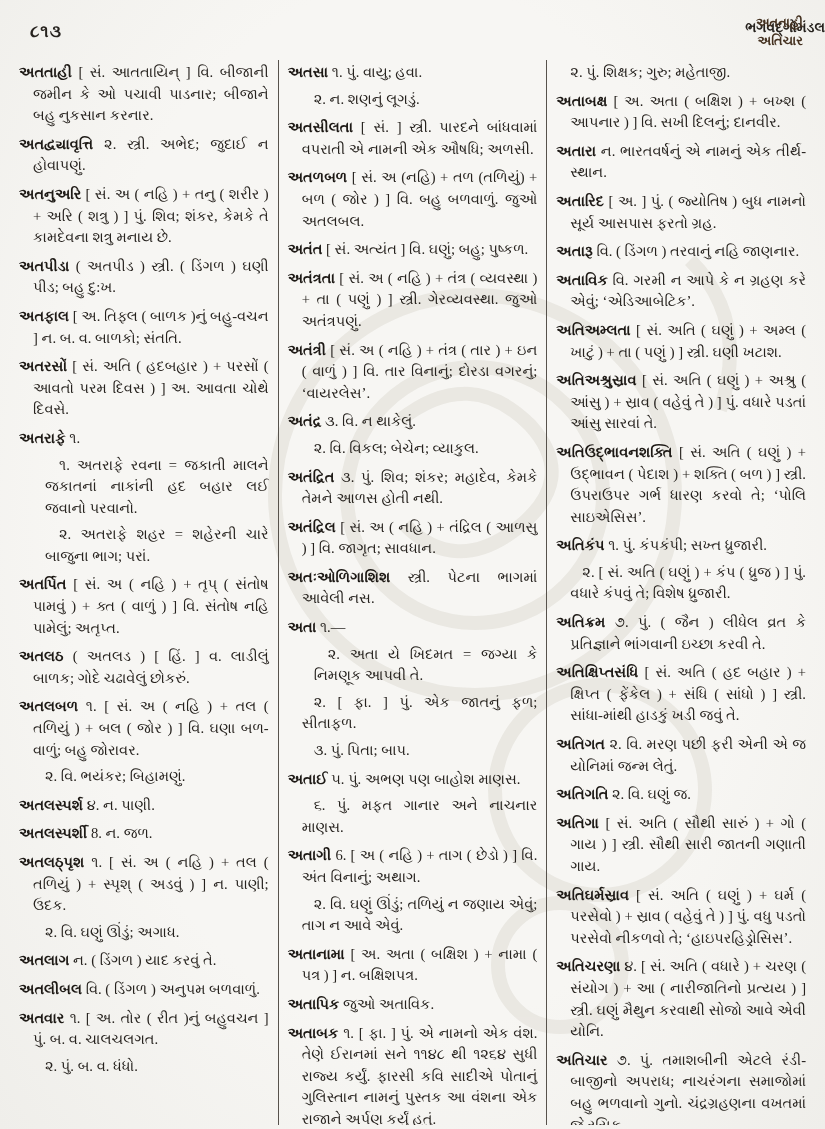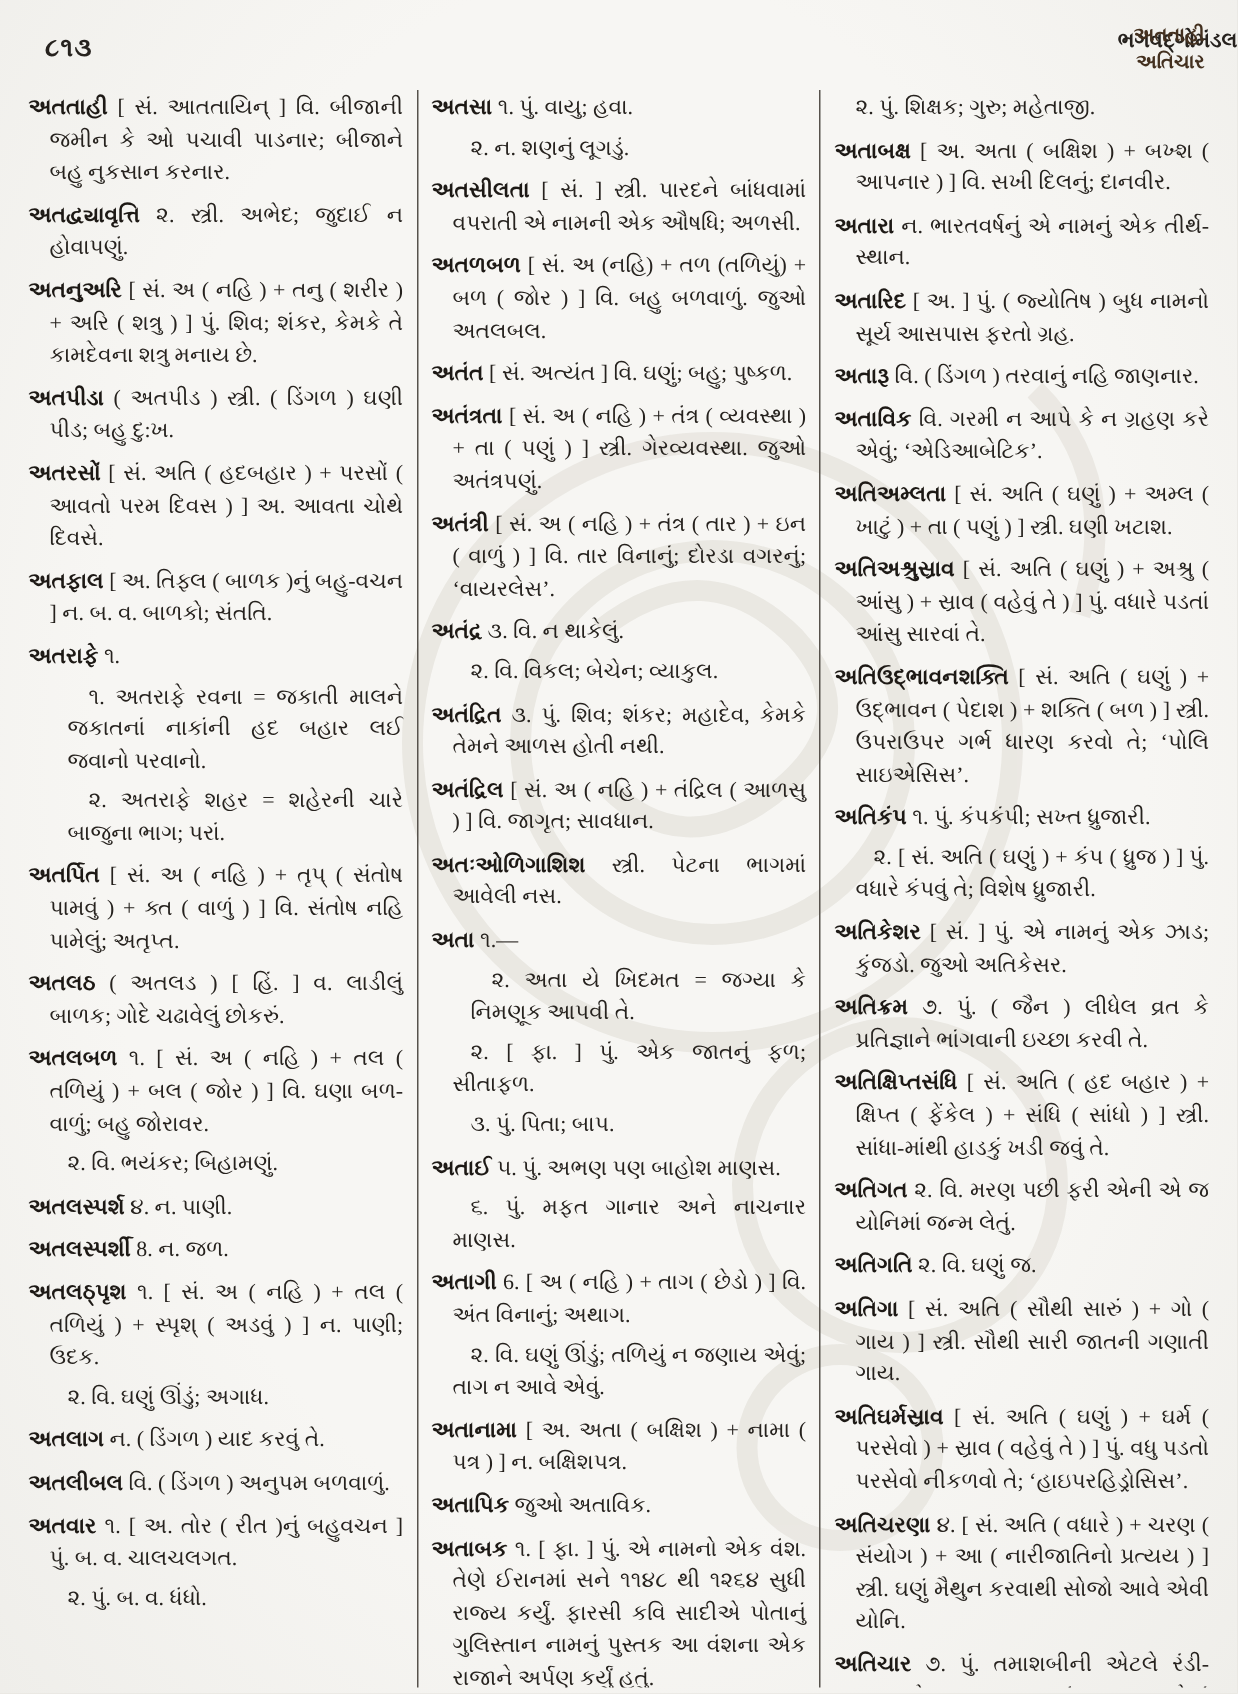--- a/index.html
+++ b/index.html
@@ -62,22 +62,22 @@
       <div>અતિચાર</div>
     </div>
   </header>
 
   <main class="cols">
     <section class="col">
         <p class="para t-e"><b class="hw">અતતાહી </b><span>[ સં. આતતાયિન્ ] વિ. બીજાની જમીન કે ઓ પચાવી પાડનાર; બીજાને બહુ નુકસાન કરનાર.</span></p>
         <p class="para t-e"><b class="hw">અતદ્વ્યાવૃત્તિ </b><span>૨. સ્ત્રી. અભેદ; જુદાઈ ન હોવાપણું.</span></p>
         <p class="para t-e"><b class="hw">અતનુઅરિ </b><span>[ સં. અ ( નહિ ) + તનુ ( શરીર ) + અરિ ( શત્રુ ) ] પું. શિવ; શંકર, કેમકે તે કામદેવના શત્રુ મનાય છે.</span></p>
         <p class="para t-e"><b class="hw">અતપીડા </b><span>( અતપીડ ) સ્ત્રી. ( ડિંગળ ) ઘણી પીડ; બહુ દુ:ખ.</span></p>
+        <p class="para t-e"><b class="hw">અતફાલ </b><span>[ અ. તિફ્લ ( બાળક )નું બહુ-વચન ] ન. બ. વ. બાળકો; સંતતિ.</span></p>
         <p class="para t-e"><b class="hw">અતરસોં </b><span>[ સં. અતિ ( હદબહાર ) + પરસોં ( આવતો પરમ દિવસ ) ] અ. આવતા ચોથે દિવસે.</span></p>
-        <p class="para t-e"><b class="hw">અતફાલ </b><span>[ અ. તિફ્લ ( બાળક )નું બહુ-વચન ] ન. બ. વ. બાળકો; સંતતિ.</span></p>
         <p class="para t-e"><b class="hw">અતરાફે </b><span>૧.</span></p>
         <p class="para t-s2"><span>૧. અતરાફે રવના = જકાતી માલને જકાતનાં નાકાંની હદ બહાર લઈ જવાનો પરવાનો.</span></p>
         <p class="para t-s2"><span>૨. અતરાફે શહર = શહેરની ચારે બાજુના ભાગ; પરાં.</span></p>
         <p class="para t-e"><b class="hw">અતર્પિત </b><span>[ સં. અ ( નહિ ) + તૃપ્ ( સંતોષ પામવું ) + ક્ત ( વાળું ) ] વિ. સંતોષ નહિ પામેલું; અતૃપ્ત.</span></p>
         <p class="para t-e"><b class="hw">અતલઠ </b><span>( અતલડ ) [ હિં. ] વ. લાડીલું બાળક; ગોદે ચઢાવેલું છોકરું.</span></p>
         <p class="para t-e"><b class="hw">અતલબળ </b><span>૧. [ સં. અ ( નહિ ) + તલ ( તળિયું ) + બલ ( જોર ) ] વિ. ઘણા બળ-વાળું; બહુ જોરાવર.</span></p>
         <p class="para t-s"><span>૨. વિ. ભયંકર; બિહામણું.</span></p>
         <p class="para t-e"><b class="hw">અતલસ્પર્શ </b><span>૪. ન. પાણી.</span></p>
         <p class="para t-e"><b class="hw">અતલસ્પર્શી </b><span>8. ન. જળ.</span></p>
         <p class="para t-e"><b class="hw">અતલઠ્પૃશ </b><span>૧. [ સં. અ ( નહિ ) + તલ ( તળિયું ) + સ્પૃશ્ ( અડવું ) ] ન. પાણી; ઉદક.</span></p>
@@ -117,21 +117,20 @@
         <p class="para t-e"><b class="hw">અતાબક્ષ </b><span>[ અ. અતા ( બક્ષિશ ) + બખ્શ ( આપનાર ) ] વિ. સખી દિલનું; દાનવીર.</span></p>
         <p class="para t-e"><b class="hw">અતારા </b><span>ન. ભારતવર્ષનું એ નામનું એક તીર્થ-સ્થાન.</span></p>
         <p class="para t-e"><b class="hw">અતારિદ </b><span>[ અ. ] પું. ( જ્યોતિષ ) બુધ નામનો સૂર્ય આસપાસ ફરતો ગ્રહ.</span></p>
         <p class="para t-e"><b class="hw">અતારૂ </b><span>વિ. ( ડિંગળ ) તરવાનું નહિ જાણનાર.</span></p>
         <p class="para t-e"><b class="hw">અતાવિક </b><span>વિ. ગરમી ન આપે કે ન ગ્રહણ કરે એવું; ‘એડિઆબેટિક’.</span></p>
         <p class="para t-e"><b class="hw">અતિઅમ્લતા </b><span>[ સં. અતિ ( ઘણું ) + અમ્લ ( ખાટું ) + તા ( પણું ) ] સ્ત્રી. ઘણી ખટાશ.</span></p>
         <p class="para t-e"><b class="hw">અતિઅશ્રુસ્રાવ </b><span>[ સં. અતિ ( ઘણું ) + અશ્રુ ( આંસુ ) + સ્રાવ ( વહેવું તે ) ] પું. વધારે પડતાં આંસુ સારવાં તે.</span></p>
         <p class="para t-e"><b class="hw">અતિઉદ્ભાવનશક્તિ </b><span>[ સં. અતિ ( ઘણું ) + ઉદ્ભાવન ( પેદાશ ) + શક્તિ ( બળ ) ] સ્ત્રી. ઉપરાઉપર ગર્ભ ધારણ કરવો તે; ‘પોલિ સાઇએસિસ’.</span></p>
         <p class="para t-e"><b class="hw">અતિકંપ </b><span>૧. પું. કંપકંપી; સખ્ત ધ્રુજારી.</span></p>
         <p class="para t-s"><span>૨. [ સં. અતિ ( ઘણું ) + કંપ ( ધ્રુજ ) ] પું. વધારે કંપવું તે; વિશેષ ધ્રુજારી.</span></p>
-        <p class="para t-e"><b class="hw">અતિકેશર </b><span>[ સં. ] પું. એ નામનું એક ઝાડ; કુંજડો. જુઓ અતિકેસર.</span></p>
         <p class="para t-e"><b class="hw">અતિક્રમ </b><span>૭. પું. ( જૈન ) લીધેલ વ્રત કે પ્રતિજ્ઞાને ભાંગવાની ઇચ્છા કરવી તે.</span></p>
         <p class="para t-e"><b class="hw">અતિક્ષિપ્તસંધિ </b><span>[ સં. અતિ ( હદ બહાર ) + ક્ષિપ્ત ( ફેંકેલ ) + સંધિ ( સાંધો ) ] સ્ત્રી. સાંધા-માંથી હાડકું ખડી જવું તે.</span></p>
         <p class="para t-e"><b class="hw">અતિગત </b><span>૨. વિ. મરણ પછી ફરી એની એ જ યોનિમાં જન્મ લેતું.</span></p>
         <p class="para t-e"><b class="hw">અતિગતિ </b><span>૨. વિ. ઘણું જ.</span></p>
         <p class="para t-e"><b class="hw">અતિગા </b><span>[ સં. અતિ ( સૌથી સારું ) + ગો ( ગાય ) ] સ્ત્રી. સૌથી સારી જાતની ગણાતી ગાય.</span></p>
         <p class="para t-e"><b class="hw">અતિઘર્મસ્રાવ </b><span>[ સં. અતિ ( ઘણું ) + ઘર્મ ( પરસેવો ) + સ્રાવ ( વહેવું તે ) ] પું. વધુ પડતો પરસેવો નીકળવો તે; ‘હાઇપરહિડ્રોસિસ’.</span></p>
         <p class="para t-e"><b class="hw">અતિચરણા </b><span>૪. [ સં. અતિ ( વધારે ) + ચરણ ( સંયોગ ) + આ ( નારીજાતિનો પ્રત્યય ) ] સ્ત્રી. ઘણું મૈથુન કરવાથી સોજો આવે એવી યોનિ.</span></p>
         <p class="para t-e"><b class="hw">અતિચાર </b><span>૭. પું. તમાશબીની એટલે રંડી-બાજીનો અપરાધ; નાચરંગના સમાજોમાં બહુ ભળવાનો ગુનો. ચંદ્રગ્રહણના વખતમાં જે રસિક</span></p>
       </section>
   </main>

